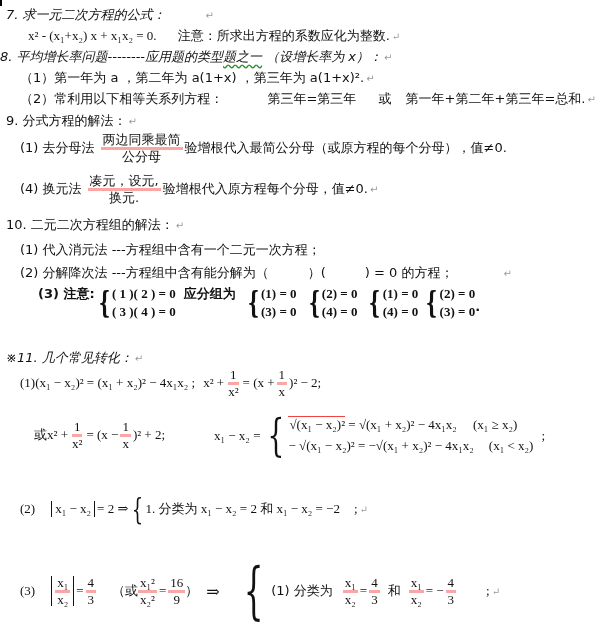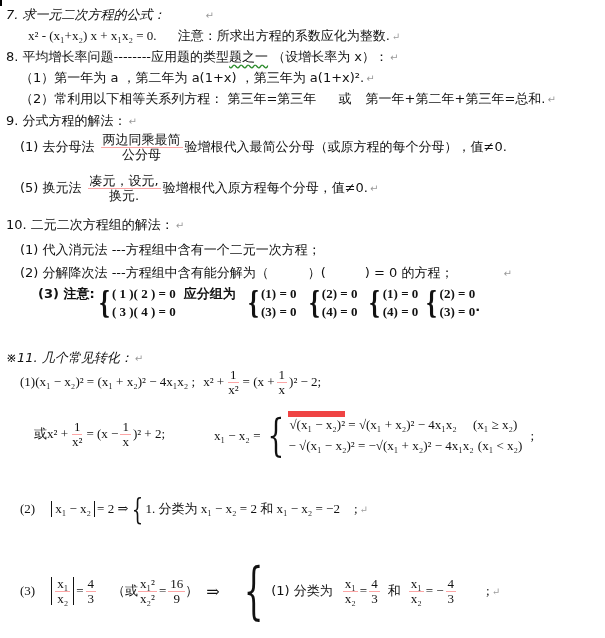--- a/index.html
+++ b/index.html
@@ -6,71 +6,71 @@
     body {
       width: 605px; height: 638px; position: relative; overflow: hidden;
       font-family: "DejaVu Serif", "Liberation Serif", serif;
       color: #111; font-size: 13px;
     }
     .abs { position: absolute; white-space: nowrap; }
     .cn { font-family: "DejaVu Sans", "Liberation Sans", sans-serif; font-size: 13px; }
     .m { font-family: "Liberation Serif", "DejaVu Serif", serif; font-size: 13px; }
     .ret { color: #999; font-size: 10px; margin-left: 2px; }
     .frac { display: inline-flex; flex-direction: column; align-items: center; vertical-align: middle; line-height: 1.05; }
-    .frac .num { border-bottom: 1px solid #fca5a5; padding: 0 2px; }
+    .frac .num { border-bottom: 3px solid #fca5a5; padding: 0 2px; }
     .frac .den { padding: 0 2px; }
     .brace-group { display: inline-flex; align-items: center; vertical-align: middle; }
     .brace { font-size: 30px; line-height: 1; transform: scaleX(0.6); margin-right: -2px; font-family: "DejaVu Serif", serif; }
     .brace.big { font-size: 44px; }
     .brace.huge { font-size: 62px; transform: scaleX(0.5); }
     .rows { display: inline-flex; flex-direction: column; line-height: 1.35; }
-    .sqrt { border-top: 6px solid #ef4444; padding-left: 1px; }
+    .sqrt { border-top: 1px solid #ef4444; padding-left: 1px; }
     .wavy { text-decoration: underline wavy #2a8a2a; text-underline-offset: 3px; }
     .cursor { position: absolute; left: 0; top: 0; width: 2px; height: 6px; background: #000; }
     .absbar { display: inline-block; border-left: 1px solid #111; border-right: 1px solid #111; padding: 0 3px; }
   </style>
 </head>
 <body>
 
 <div class="cursor"></div>
 
 <div class="abs cn" style="left:6px;top:6px;font-style:italic;">
   <span>7. 求一元二次方程的公式：</span><span class="ret" style="margin-left:40px">↵</span>
 </div>
 <div class="abs" style="left:28px;top:27px;">
   <span class="m">x² - (x₁+x₂) x + x₁x₂ = 0.</span>
   <span class="cn" style="margin-left:17px">注意：所求出方程的系数应化为整数.</span><span class="ret">↵</span>
 </div>
 
-<div class="abs cn" style="left:6px;top:48px;">
+<div class="abs cn" style="left:0;top:48px;font-style:italic;">
   <span>8. 平均增长率问题--------应用题的类型</span><span class="wavy">题之一</span><span> （设增长率为 x）：</span><span class="ret">↵</span>
 </div>
 <div class="abs cn" style="left:20px;top:69px;">
   <span>（1）第一年为 a ，第二年为 a(1+x) ，第三年为 a(1+x)².</span><span class="ret">↵</span>
 </div>
 <div class="abs cn" style="left:20px;top:90px;">
   <span>（2）常利用以下相等关系列方程：</span>
-  <span style="">第三年=第三年</span>
+  <span style="margin-left:40px">第三年=第三年</span>
   <span style="margin-left:18px">或</span>
   <span style="margin-left:10px">第一年+第二年+第三年=总和.</span><span class="ret">↵</span>
 </div>
 
 <div class="abs cn" style="left:6px;top:112px;">
   <span>9. 分式方程的解法：</span><span class="ret">↵</span>
 </div>
 <div class="abs cn" style="left:20px;top:133px;display:flex;align-items:center;">
   <span>(1) 去分母法</span>
   <span class="frac" style="margin:0 2px 0 6px">
     <span class="num">两边同乘最简</span>
     <span class="den">公分母</span>
   </span>
   <span>验增根代入最简公分母（或原方程的每个分母），值≠0.</span>
 </div>
 <div class="abs cn" style="left:20px;top:174px;display:flex;align-items:center;">
-  <span>(5) 换元法</span>
+  <span>(4) 换元法</span>
   <span class="frac" style="margin:0 2px 0 6px">
     <span class="num">凑元，设元,</span>
     <span class="den">换元.</span>
   </span>
   <span>验增根代入原方程每个分母，值≠0.</span>
     <span class="ret">↵</span>
 </div>
 
 <div class="abs cn" style="left:6px;top:216px;">
   <span>10. 二元二次方程组的解法：</span><span class="ret">↵</span>
@@ -155,21 +155,21 @@
     </span>
   <span>)² + 2;</span>
 </div>
 
 <div class="abs m" style="left:214px;top:414px;display:flex;align-items:center;">
   <span>x₁ − x₂ =</span>
   <span class="brace-group" style="margin-left:2px">
     <span class="brace big">{</span>
     <span class="rows" style="line-height:1.6">
       <span><span class="sqrt">√(x₁ − x₂)²</span> <span>= √(x₁ + x₂)² − 4x₁x₂</span><span style="margin-left:16px">(x₁ ≥ x₂)</span></span>
-      <span><span>− √(x₁ − x₂)²</span> <span>= −√(x₁ + x₂)² − 4x₁x₂</span><span style="margin-left:4px">(x₁ &lt; x₂)</span></span>
+      <span><span>− √(x₁ − x₂)²</span> <span>= −√(x₁ + x₂)² − 4x₁x₂</span><span style="margin-left:15px">(x₁ &lt; x₂)</span></span>
     </span>
   </span>
   <span style="margin-left:8px">;</span>
 </div>
 
 <div class="abs m" style="left:20px;top:494px;display:flex;align-items:center;">
   <span>(2)</span>
   <span class="absbar" style="margin-left:16px">x₁ − x₂</span>
   <span style="margin-left:2px">= 2 ⇒</span>
   <span class="brace-group">

